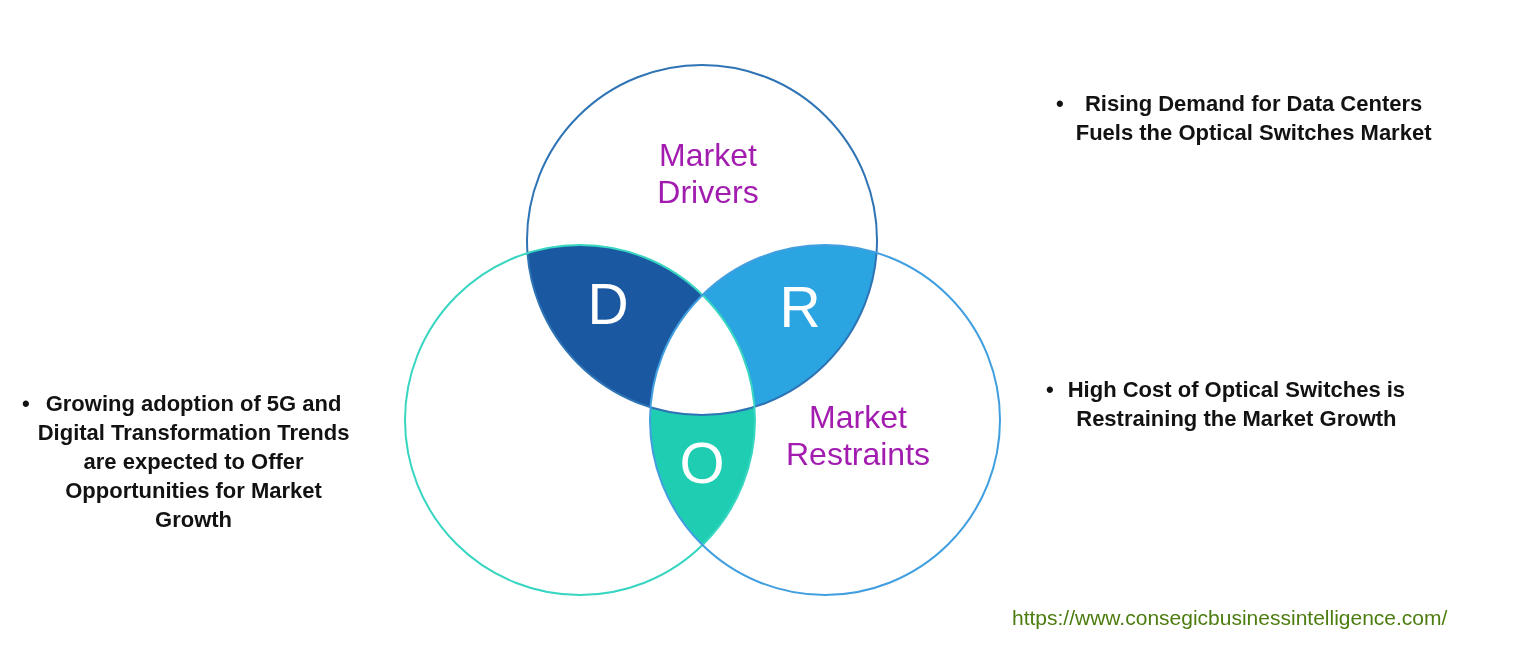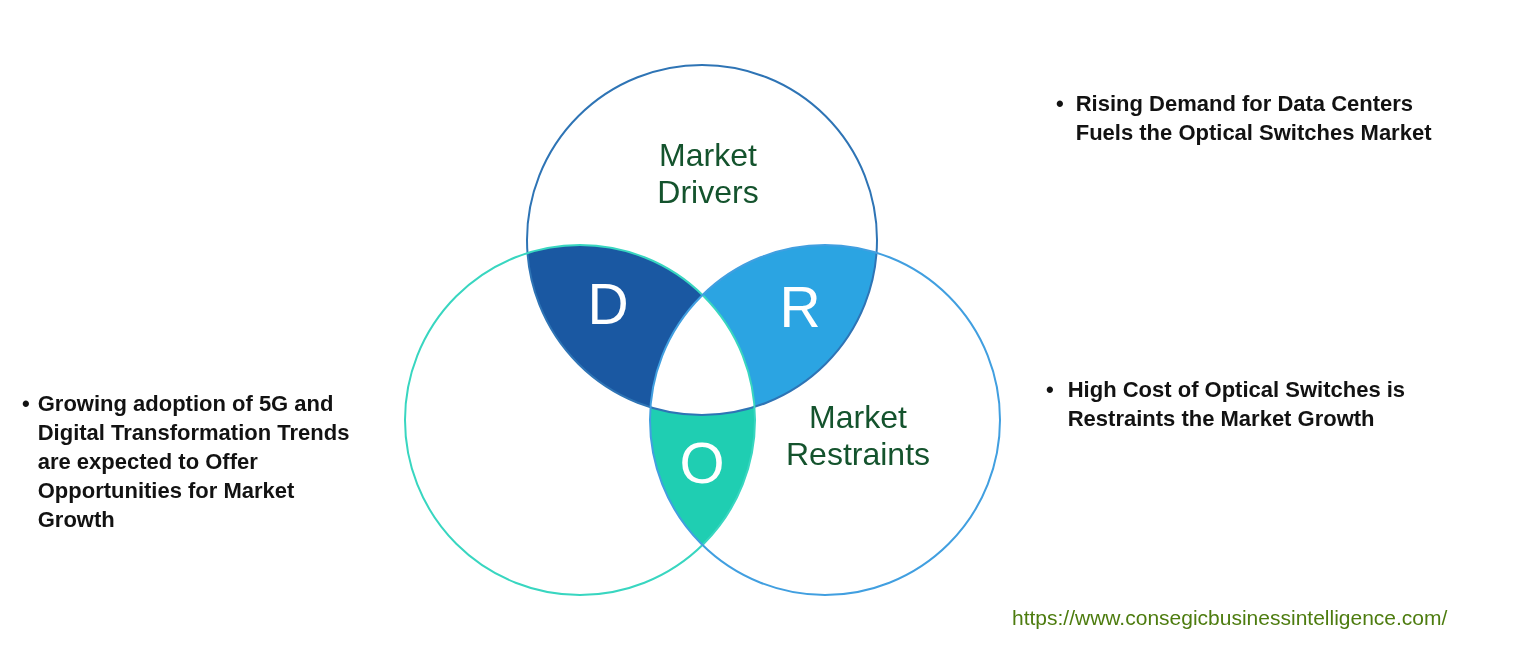--- a/index.html
+++ b/index.html
@@ -17,37 +17,37 @@
     font-family: "Liberation Sans", sans-serif;
     font-weight: 400;
     text-anchor: middle;
   }
   .circle-label {
     position: absolute;
     width: 200px;
     text-align: center;
     font-size: 32px;
     line-height: 37px;
-    color: #14532d;
+    color: #a21caf;
     white-space: pre-line;
   }
   .label-drivers    { left: 608px; top: 137px; }
   .label-opportunity{ left: 430px; top: 414px; }
   .label-restraints { left: 758px; top: 399px; }
   .bullet {
     position: absolute;
     display: flex;
     align-items: flex-start;
     font-size: 22px;
     line-height: 29px;
     font-weight: 600;
     color: #121212;
   }
   .bullet .dot { flex: 0 0 auto; }
-  .bullet .btext { white-space: pre-line; }
+  .bullet .btext { white-space: pre-line; text-align: center; }
   .bullet-left         { left: 22px;   top: 389px; }
   .bullet-left .dot    { margin-right: 8px; }
   .bullet-top-right    { left: 1056px; top: 89px; }
   .bullet-top-right .dot { margin-right: 12px; }
   .bullet-bottom-right { left: 1046px; top: 375px; }
   .bullet-bottom-right .dot { margin-right: 14px; }
   .source-url {
     position: absolute;
     left: 1012px;
     top: 606px;
@@ -108,18 +108,18 @@
 
   <div class="bullet bullet-top-right">
     <span class="dot">•</span>
     <span class="btext">Rising Demand for Data Centers
 Fuels the Optical Switches Market</span>
   </div>
 
   <div class="bullet bullet-bottom-right">
     <span class="dot">•</span>
     <span class="btext">High Cost of Optical Switches is
-Restraints the Market Growth</span>
+Restraining the Market Growth</span>
   </div>
 
   <div class="source-url">https://www.consegicbusinessintelligence.com/</div>
 
 </div>
 
 </body></html>

